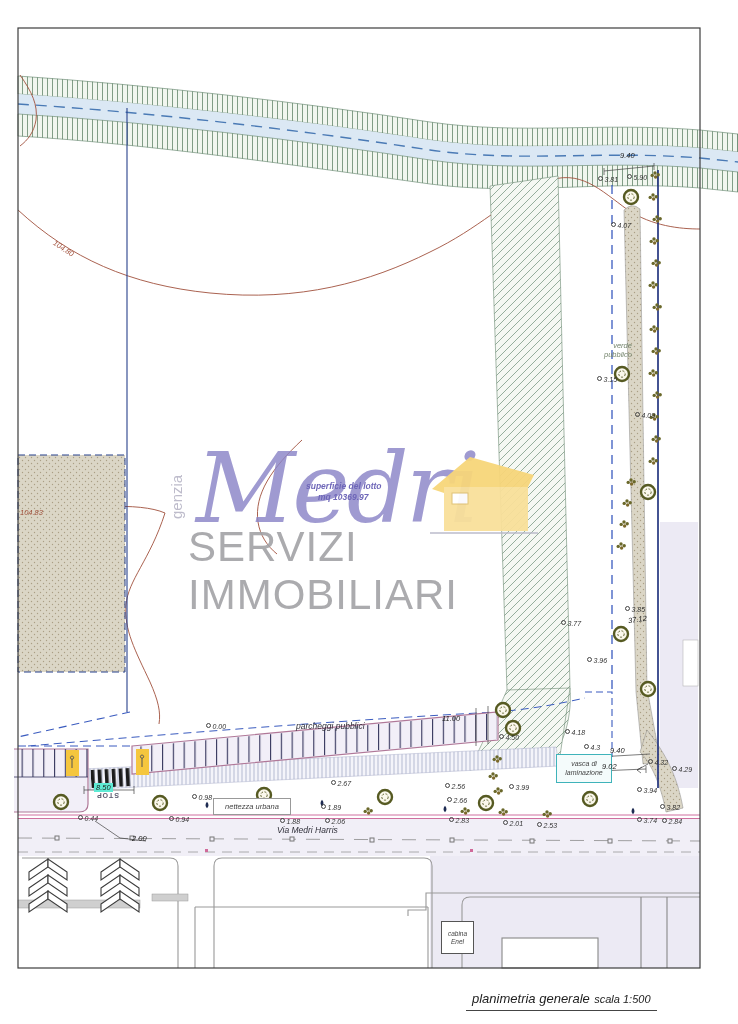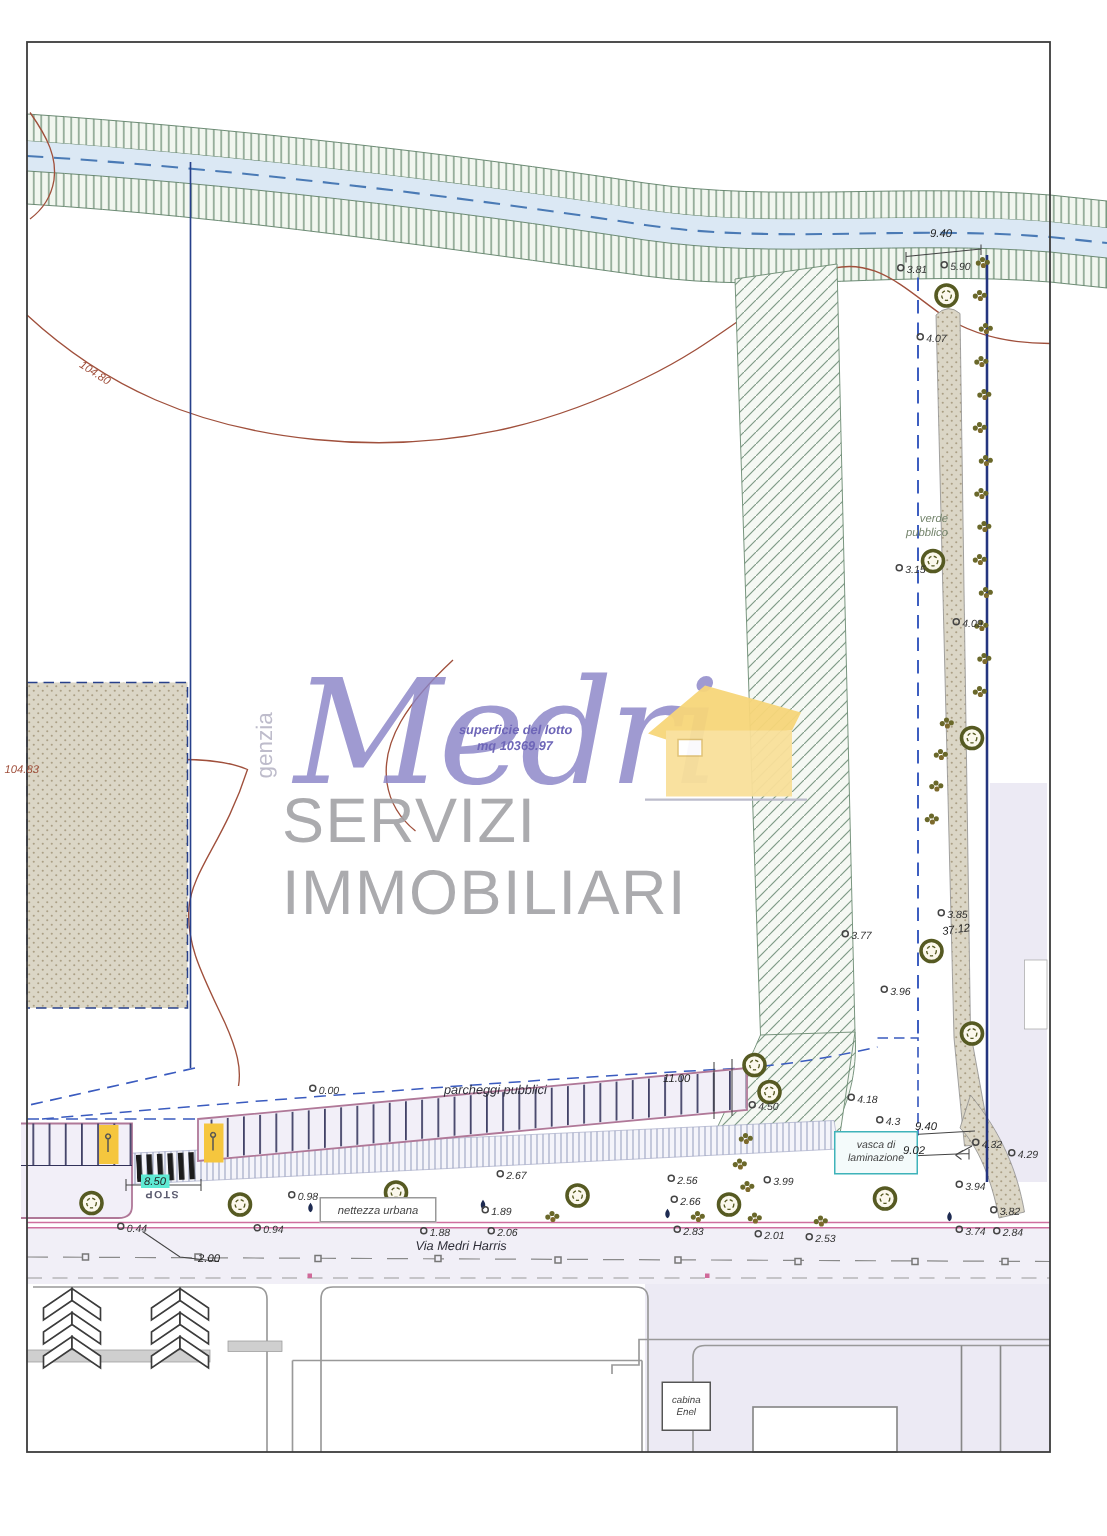--- a/index.html
+++ b/index.html
@@ -283,21 +283,21 @@
   </div>
   <span class="lbl" style="left:277px;top:825px">Via Medri Harris</span>
   <span class="stop" style="left:96px;top:792px">STOP</span>
 
   <div class="surface-label">
     <span>superficie del lotto</span>
     <span>mq 10369.97</span>
   </div>
 
   <span class="contour-lbl" style="left:52px;top:244px;transform:rotate(33deg)">104.80</span>
-  <span class="contour-lbl" style="left:3px;top:508px">104.83</span>
+  <span class="contour-lbl" style="left:20px;top:508px">104.83</span>
 
   <span class="dim" style="left:620px;top:151px">9.40</span>
   <span class="dim" style="left:628px;top:615px;transform:rotate(-8deg)">37.12</span>
   <span class="dim" style="left:442px;top:714px">11.00</span>
   <span class="dim bg" style="left:94px;top:783px">8.50</span>
   <span class="dim" style="left:132px;top:834px">2.00</span>
   <span class="dim" style="left:602px;top:762px">9.02</span>
   <span class="dim" style="left:610px;top:746px">9.40</span>
 
   <span class="spot" style="left:598px;top:176px">3.81</span>
@@ -326,14 +326,18 @@
   <span class="spot" style="left:503px;top:820px">2.01</span>
   <span class="spot" style="left:537px;top:822px">2.53</span>
   <span class="spot" style="left:637px;top:787px">3.94</span>
   <span class="spot" style="left:660px;top:804px">3.82</span>
   <span class="spot" style="left:637px;top:817px">3.74</span>
   <span class="spot" style="left:662px;top:818px">2.84</span>
   <span class="spot" style="left:648px;top:759px">4.32</span>
   <span class="spot" style="left:672px;top:766px">4.29</span>
 </div>
 
-
+<div class="caption">
+  <span class="cap-t">planimetria generale</span>
+  <span class="cap-s">scala 1:500</span>
 </div>
 
+</div>
+
 </body></html>

